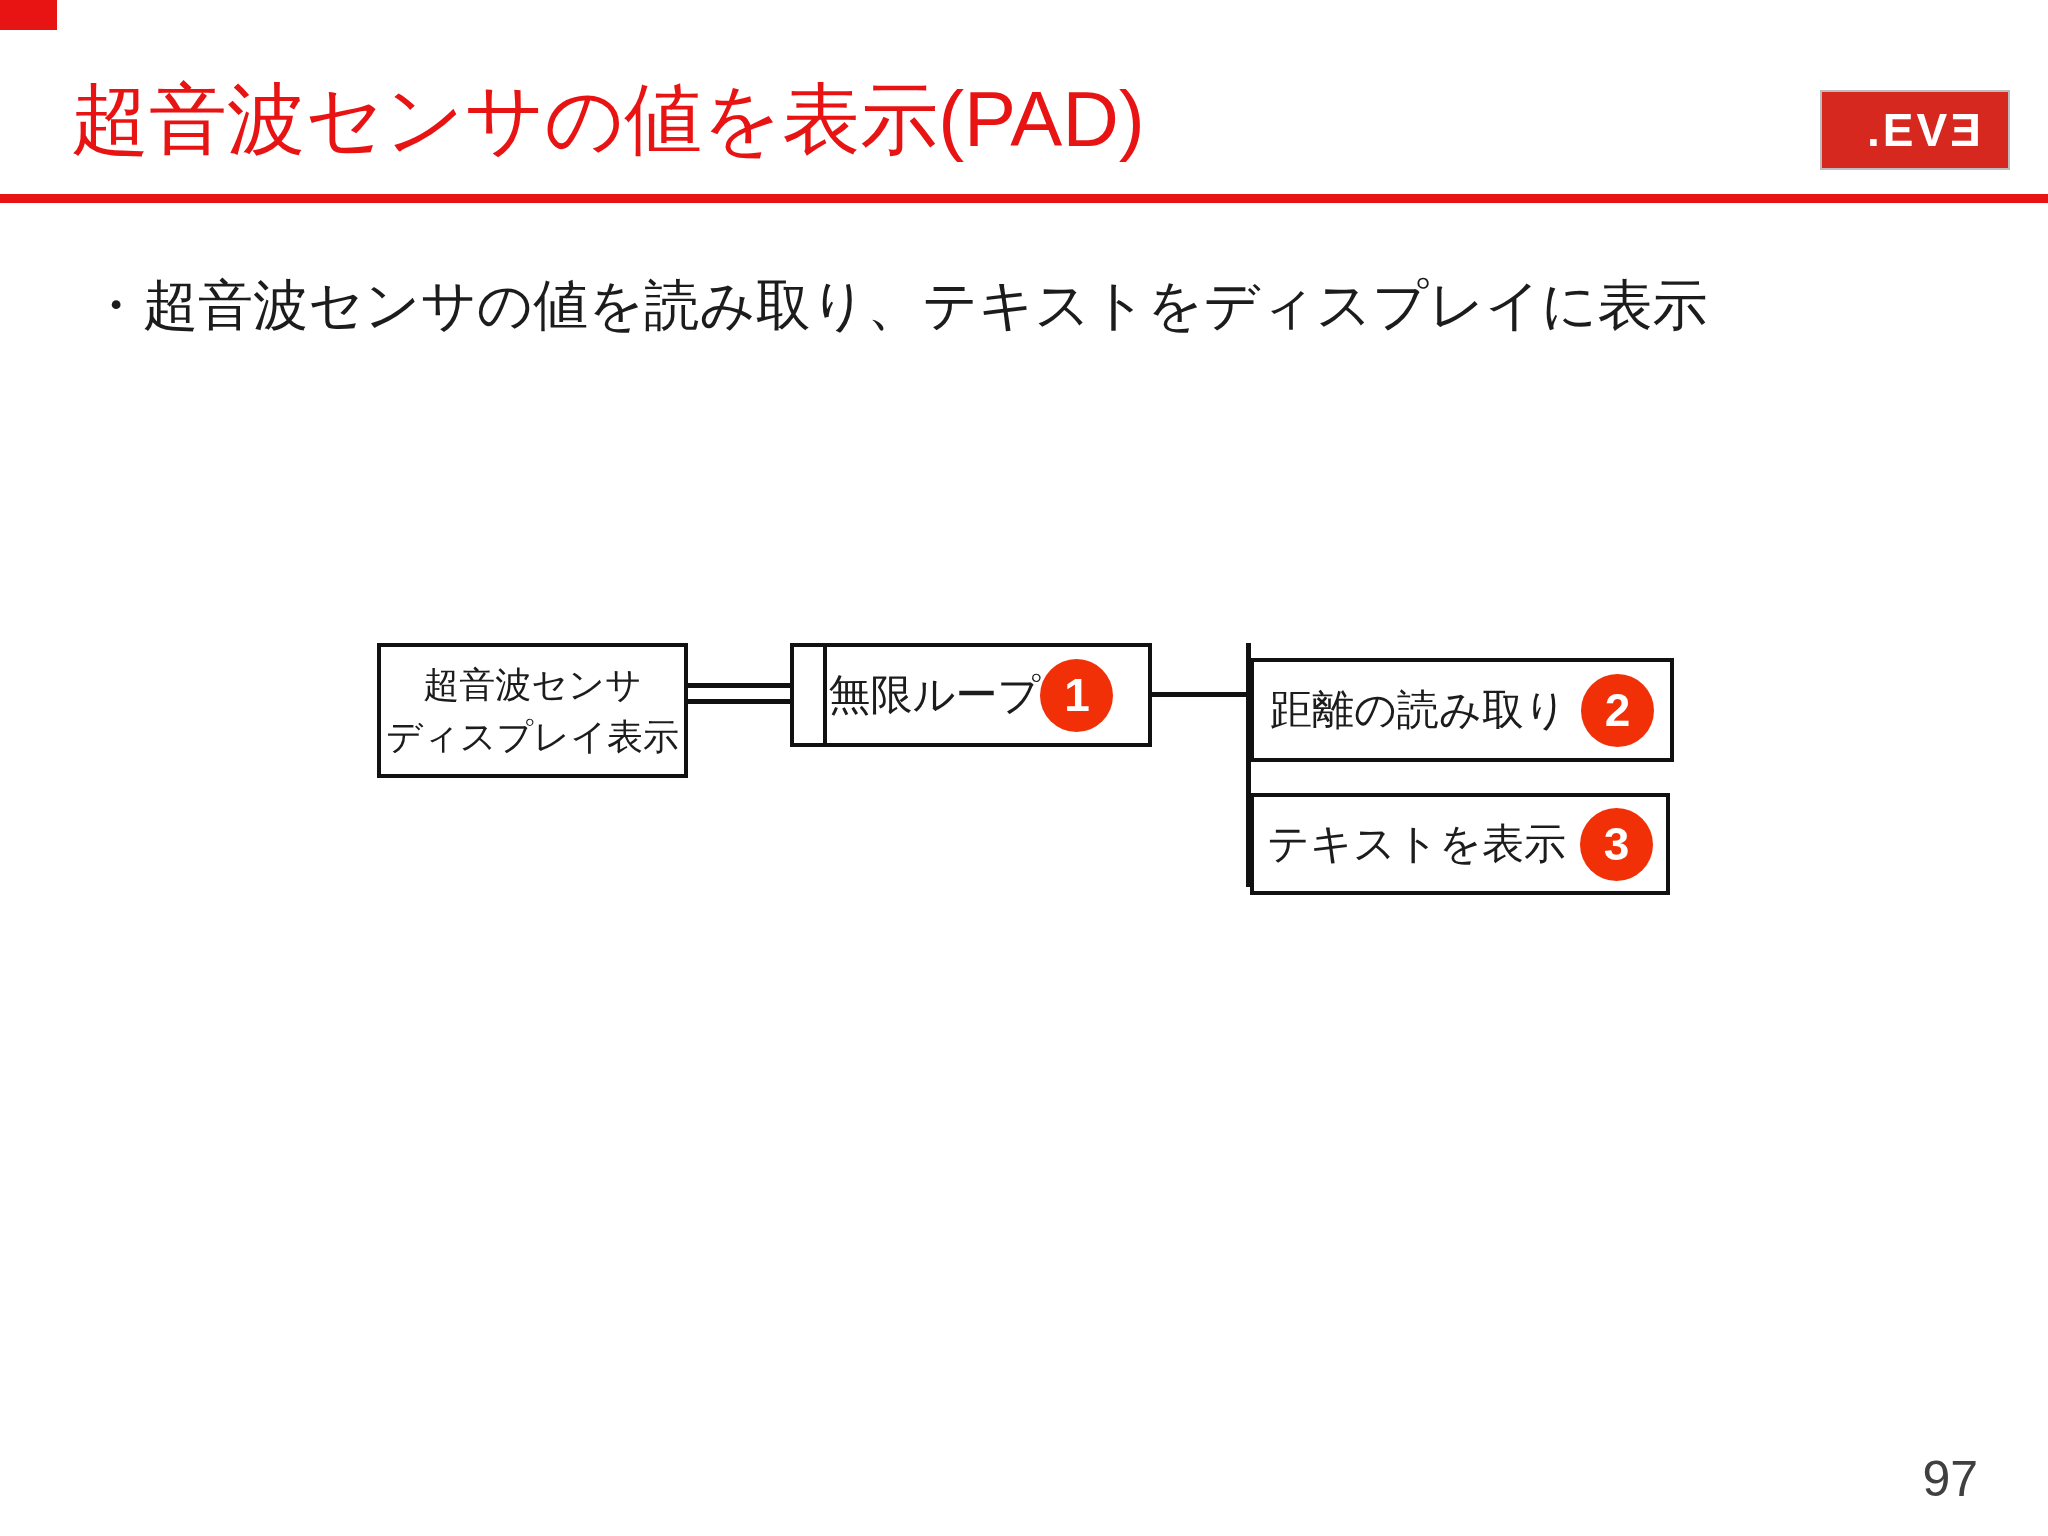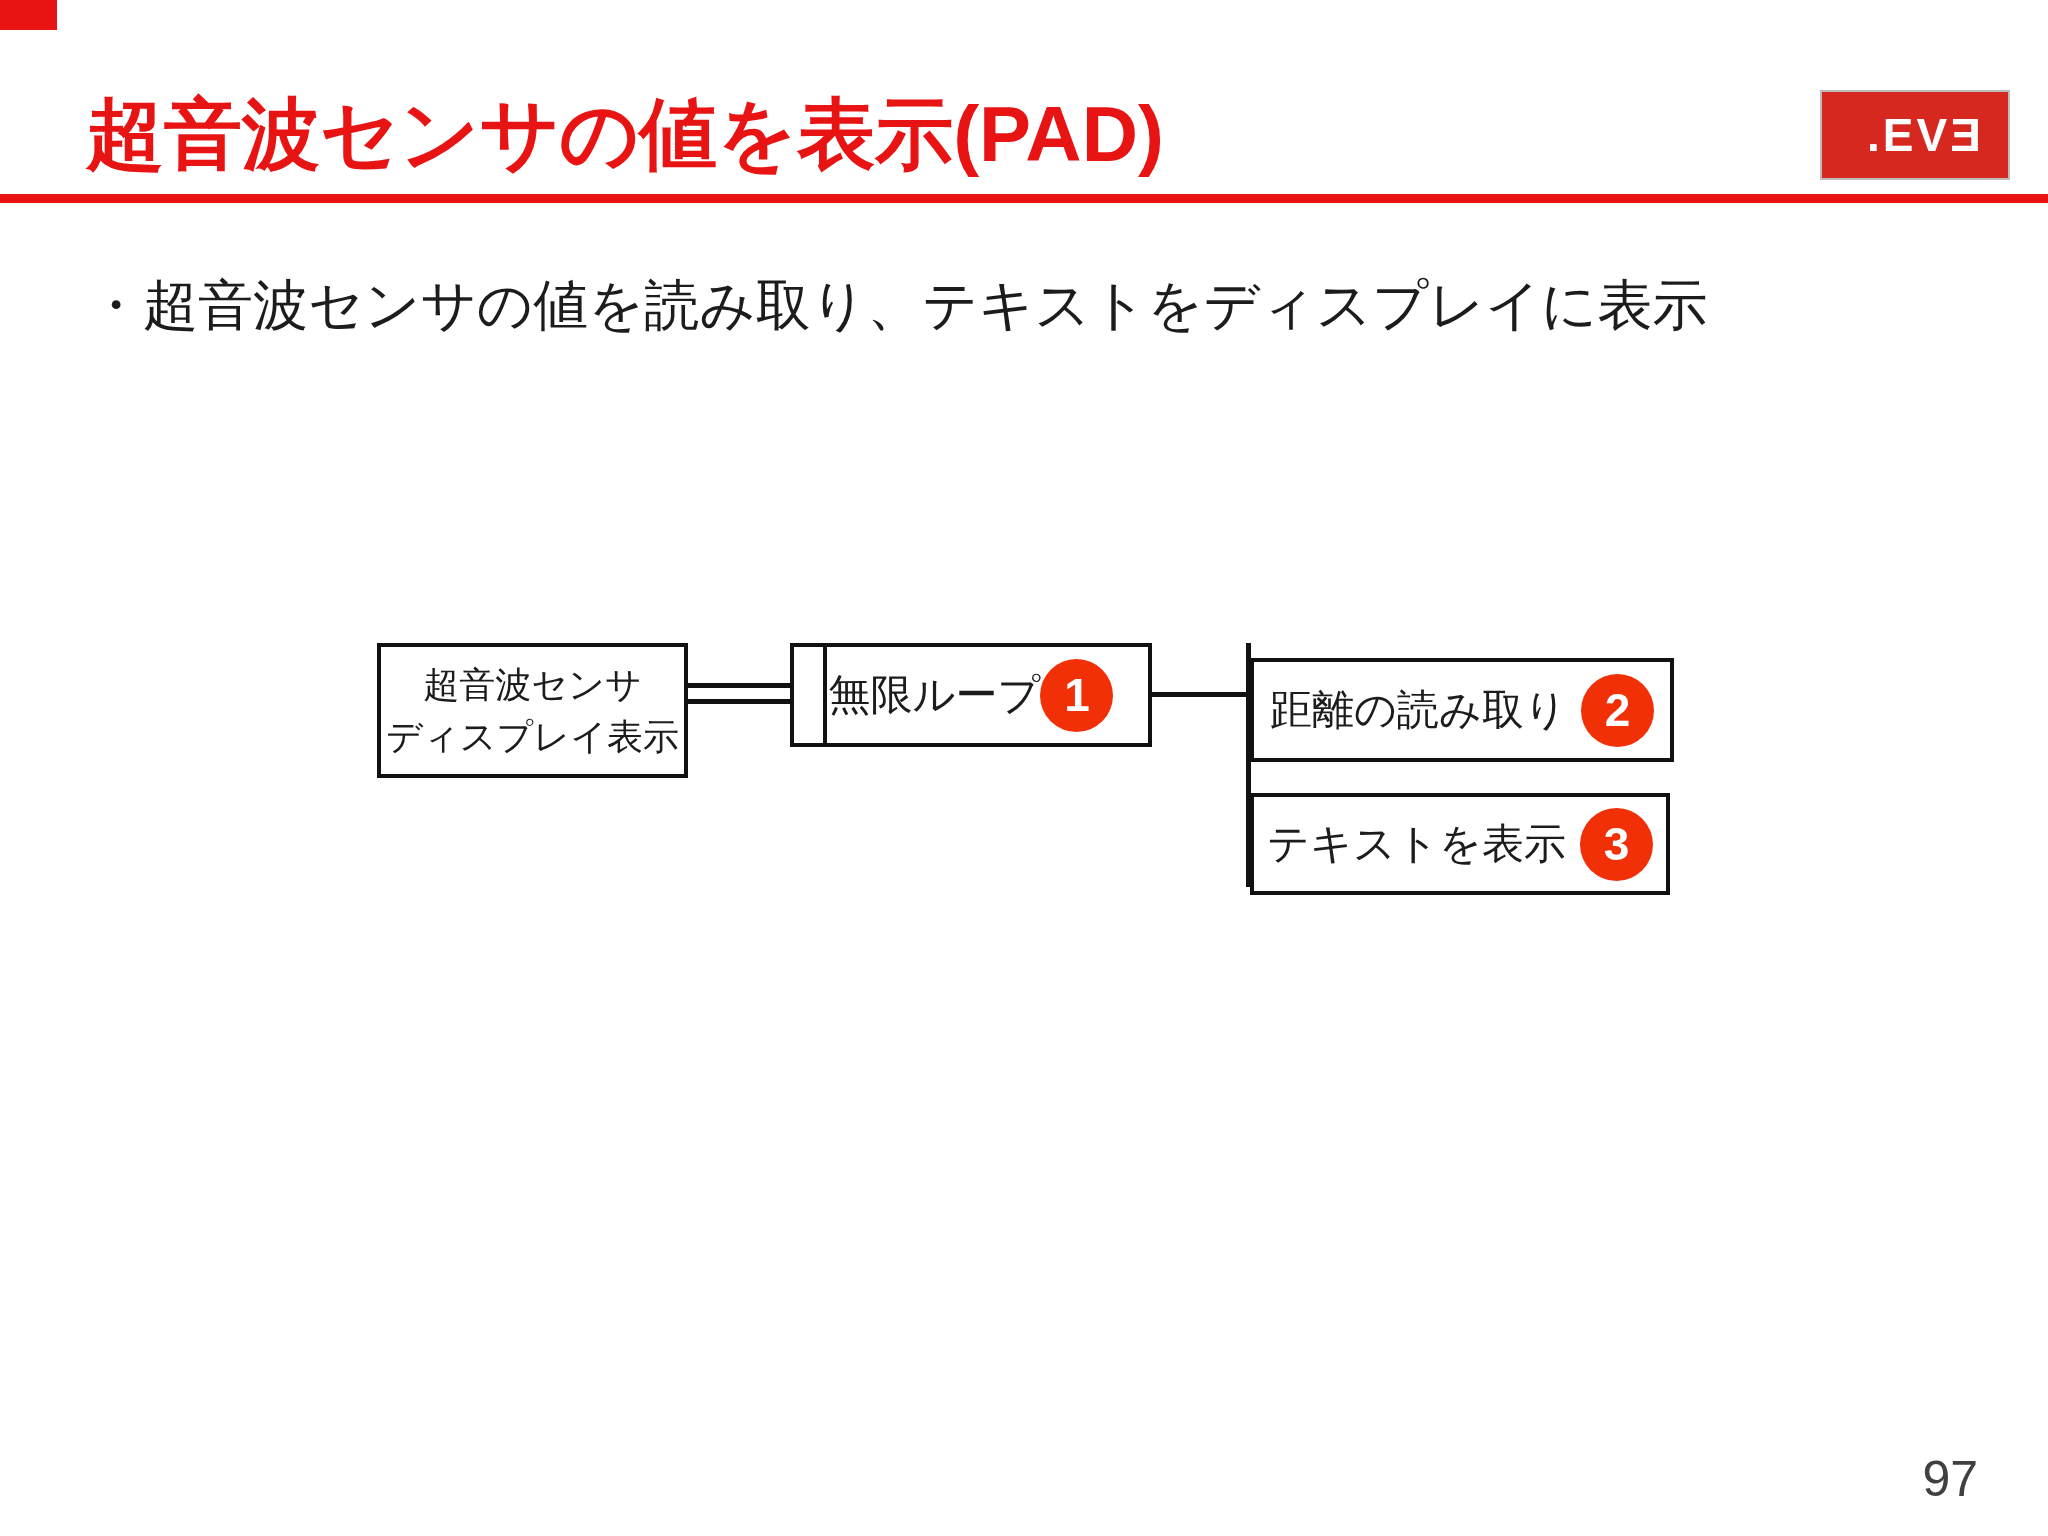--- a/index.html
+++ b/index.html
@@ -7,27 +7,27 @@
     position:relative;
     width:2048px;height:1536px;
     background:#ffffff;
     overflow:hidden;
     font-family:"Liberation Sans","DejaVu Sans",sans-serif;
     color:#1c1c1c;
   }
   
   .corner-accent{position:absolute;left:0;top:0;width:57px;height:30px;background:#e81414;}
   .page-title{
-    position:absolute;left:70px;top:74px;margin:16px;
-    font-size:78px;font-weight:bold;line-height:1.15;color:#e81414;
+    position:absolute;left:70px;top:74px;margin:1px;
+    font-size:78px;font-weight:normal;line-height:1.15;color:#e81414;
     white-space:nowrap;letter-spacing:0px;
   }
   .title-rule{position:absolute;left:0;top:194px;width:2048px;height:9px;background:#e81414;}
   .ev3-logo{
-    position:absolute;left:1820px;top:90px;width:190px;height:90px;
+    position:absolute;left:1820px;top:90px;width:190px;height:80px;
     background:#d7281f;border:2px solid #bdbdbd;box-sizing:border-box;
     display:flex;align-items:center;justify-content:center;padding-left:21px;
   }
   .ev3-logo span{
     color:#ffffff;font-weight:bold;font-size:46px;letter-spacing:3px;line-height:1;
   }
   
   .bullet-line{
     position:absolute;left:88px;top:272px;
     font-size:55px;line-height:1.2;white-space:nowrap;color:#1c1c1c;

